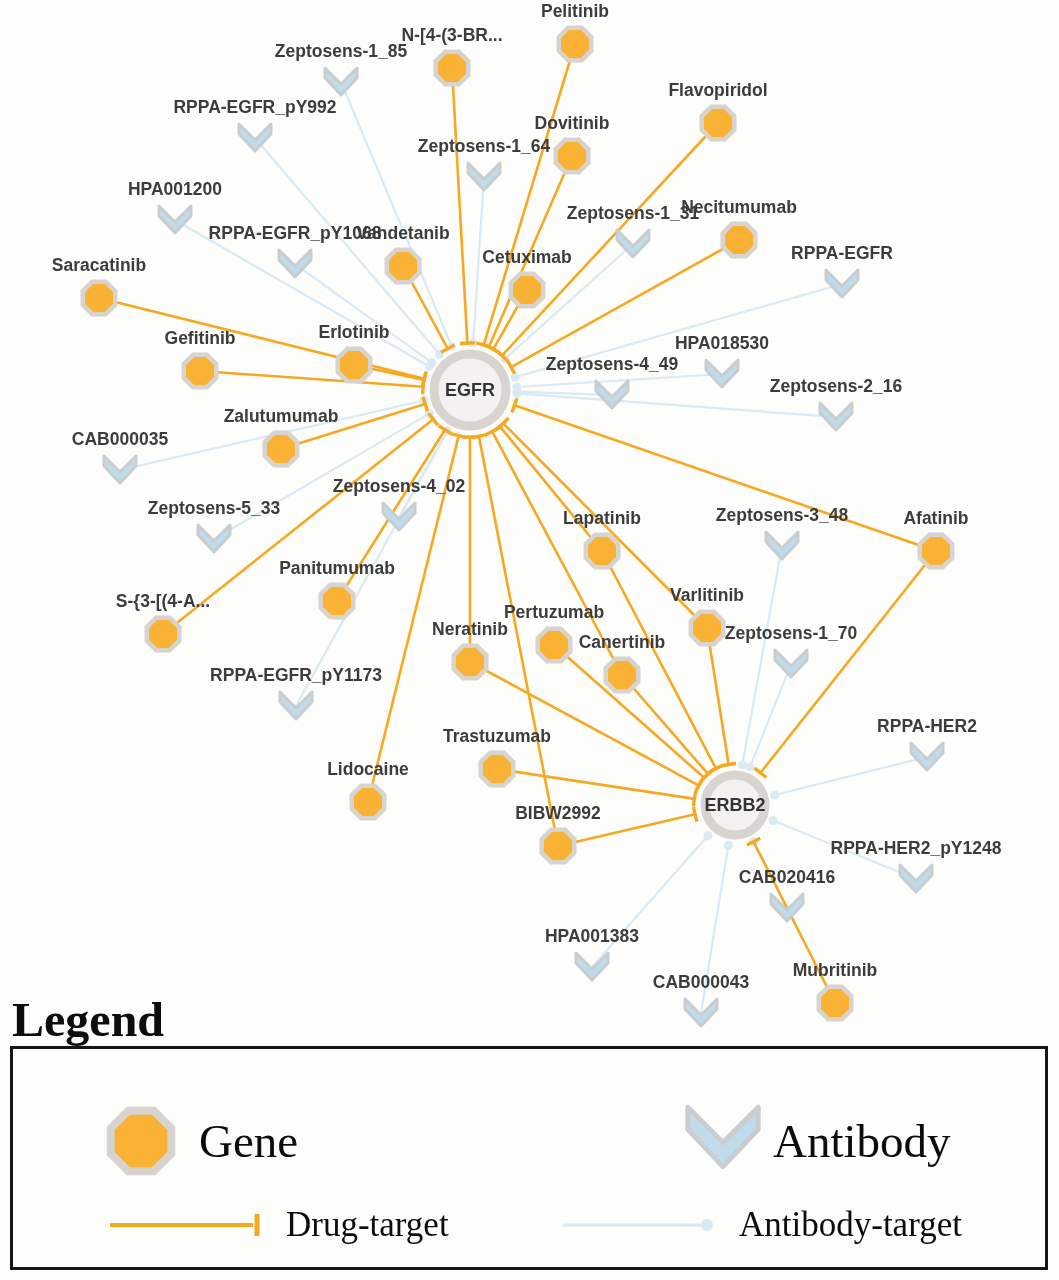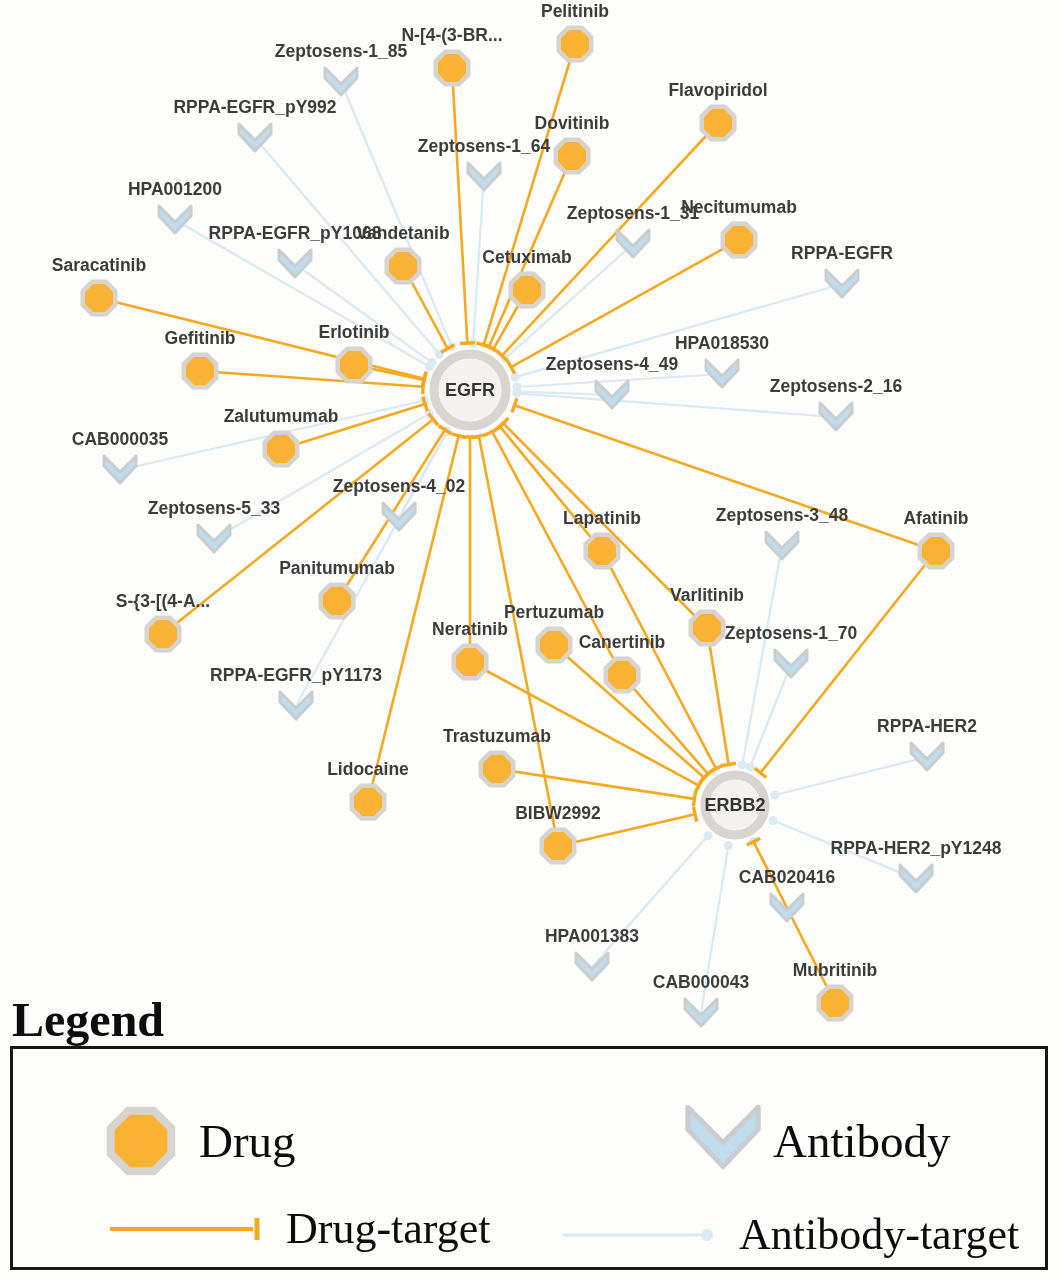--- a/index.html
+++ b/index.html
@@ -7,21 +7,21 @@
           font-family:"Liberation Sans",sans-serif;}
   #network-svg{position:absolute;left:0;top:0;}
   .node-label{font-family:"Liberation Sans",sans-serif;font-weight:bold;font-size:17.5px;fill:#3c3c3c;}
   .gene-label{font-family:"Liberation Sans",sans-serif;font-weight:bold;font-size:18px;fill:#343434;}
   .legend-title{position:absolute;left:12px;top:992px;font-family:"Liberation Serif",serif;
                 font-weight:bold;font-size:48px;color:#0d0d0d;}
   .legend-box{position:absolute;left:10px;top:1046px;width:1032px;height:218px;
               border:3.5px solid #161616;background:#fdfdfc;}
   .legend-item{position:absolute;display:flex;align-items:center;gap:18px;}
   .legend-node-label{font-family:"Liberation Serif",serif;font-size:47px;color:#0c0c0c;line-height:1;}
-  .legend-edge-label{font-family:"Liberation Serif",serif;font-size:44px;color:#0c0c0c;line-height:1;}
+  .legend-edge-label{font-family:"Liberation Serif",serif;font-size:35px;color:#0c0c0c;line-height:1;}
   .legend-item svg{display:block;}
 </style>
 </head>
 <body>
 
 <div class="canvas">
   <svg id="network-svg" width="1059" height="1280" viewBox="0 0 1059 1280">
       <g>
         <g>
           <line x1="341" y1="82" x2="451.8431545368359" y2="346.6487720724455" stroke="#d9eaf3" stroke-width="2.2"></line>
@@ -440,36 +440,36 @@
     </svg>
 
   <div class="legend-title">Legend</div>
 
   <div class="legend-box">
     <div class="legend-item" style="left:88px;top:51px;">
       <svg id="legend-icon-drug" width="80" height="82">
           <polygon points="74.2,55.2 54.2,75.2 25.8,75.2 5.8,55.2 5.8,26.8 25.8,6.8 54.2,6.8 74.2,26.8" fill="#d7d3ce"></polygon>
           <polygon points="66.3,51.9 50.9,67.3 29.1,67.3 13.7,51.9 13.7,30.1 29.1,14.7 50.9,14.7 66.3,30.1" fill="#f9b233"></polygon>
         </svg>
-      <span class="legend-node-label">Drug</span>
+      <span class="legend-node-label">Gene</span>
     </div>
     <div class="legend-item" style="left:668px;top:51px;gap:8px;">
       <svg id="legend-icon-antibody" width="84" height="82">
           <path d="M6.8,7.2 L42.0,42.4 L77.2,7.2 L77.2,29.2 L42.0,66.6 L6.8,29.2 Z" fill="#bedcec" stroke="#c9cdd0" stroke-width="5" stroke-linejoin="round"></path>
         </svg>
       <span class="legend-node-label">Antibody</span>
     </div>
     <div class="legend-item" style="left:95px;top:158px;">
       <svg id="legend-edge-drug" width="160" height="34">
           <line x1="2" y1="17" x2="145" y2="17" stroke="#f6a821" stroke-width="4"></line>
           <line x1="149" y1="6" x2="149" y2="28" stroke="#f6a821" stroke-width="5"></line>
         </svg>
       <span class="legend-edge-label">Drug-target</span>
     </div>
-    <div class="legend-item" style="left:548px;top:158px;margin-top:6px;">
+    <div class="legend-item" style="left:548px;top:158px;">
       <svg id="legend-edge-antibody" width="160" height="34">
           <line x1="2" y1="17" x2="140" y2="17" stroke="#d9eaf3" stroke-width="3.2"></line>
           <circle cx="146" cy="17" r="6" fill="#d9eaf3"></circle>
         </svg>
       <span class="legend-edge-label">Antibody-target</span>
     </div>
   </div>
 </div>
 
 </body></html>

